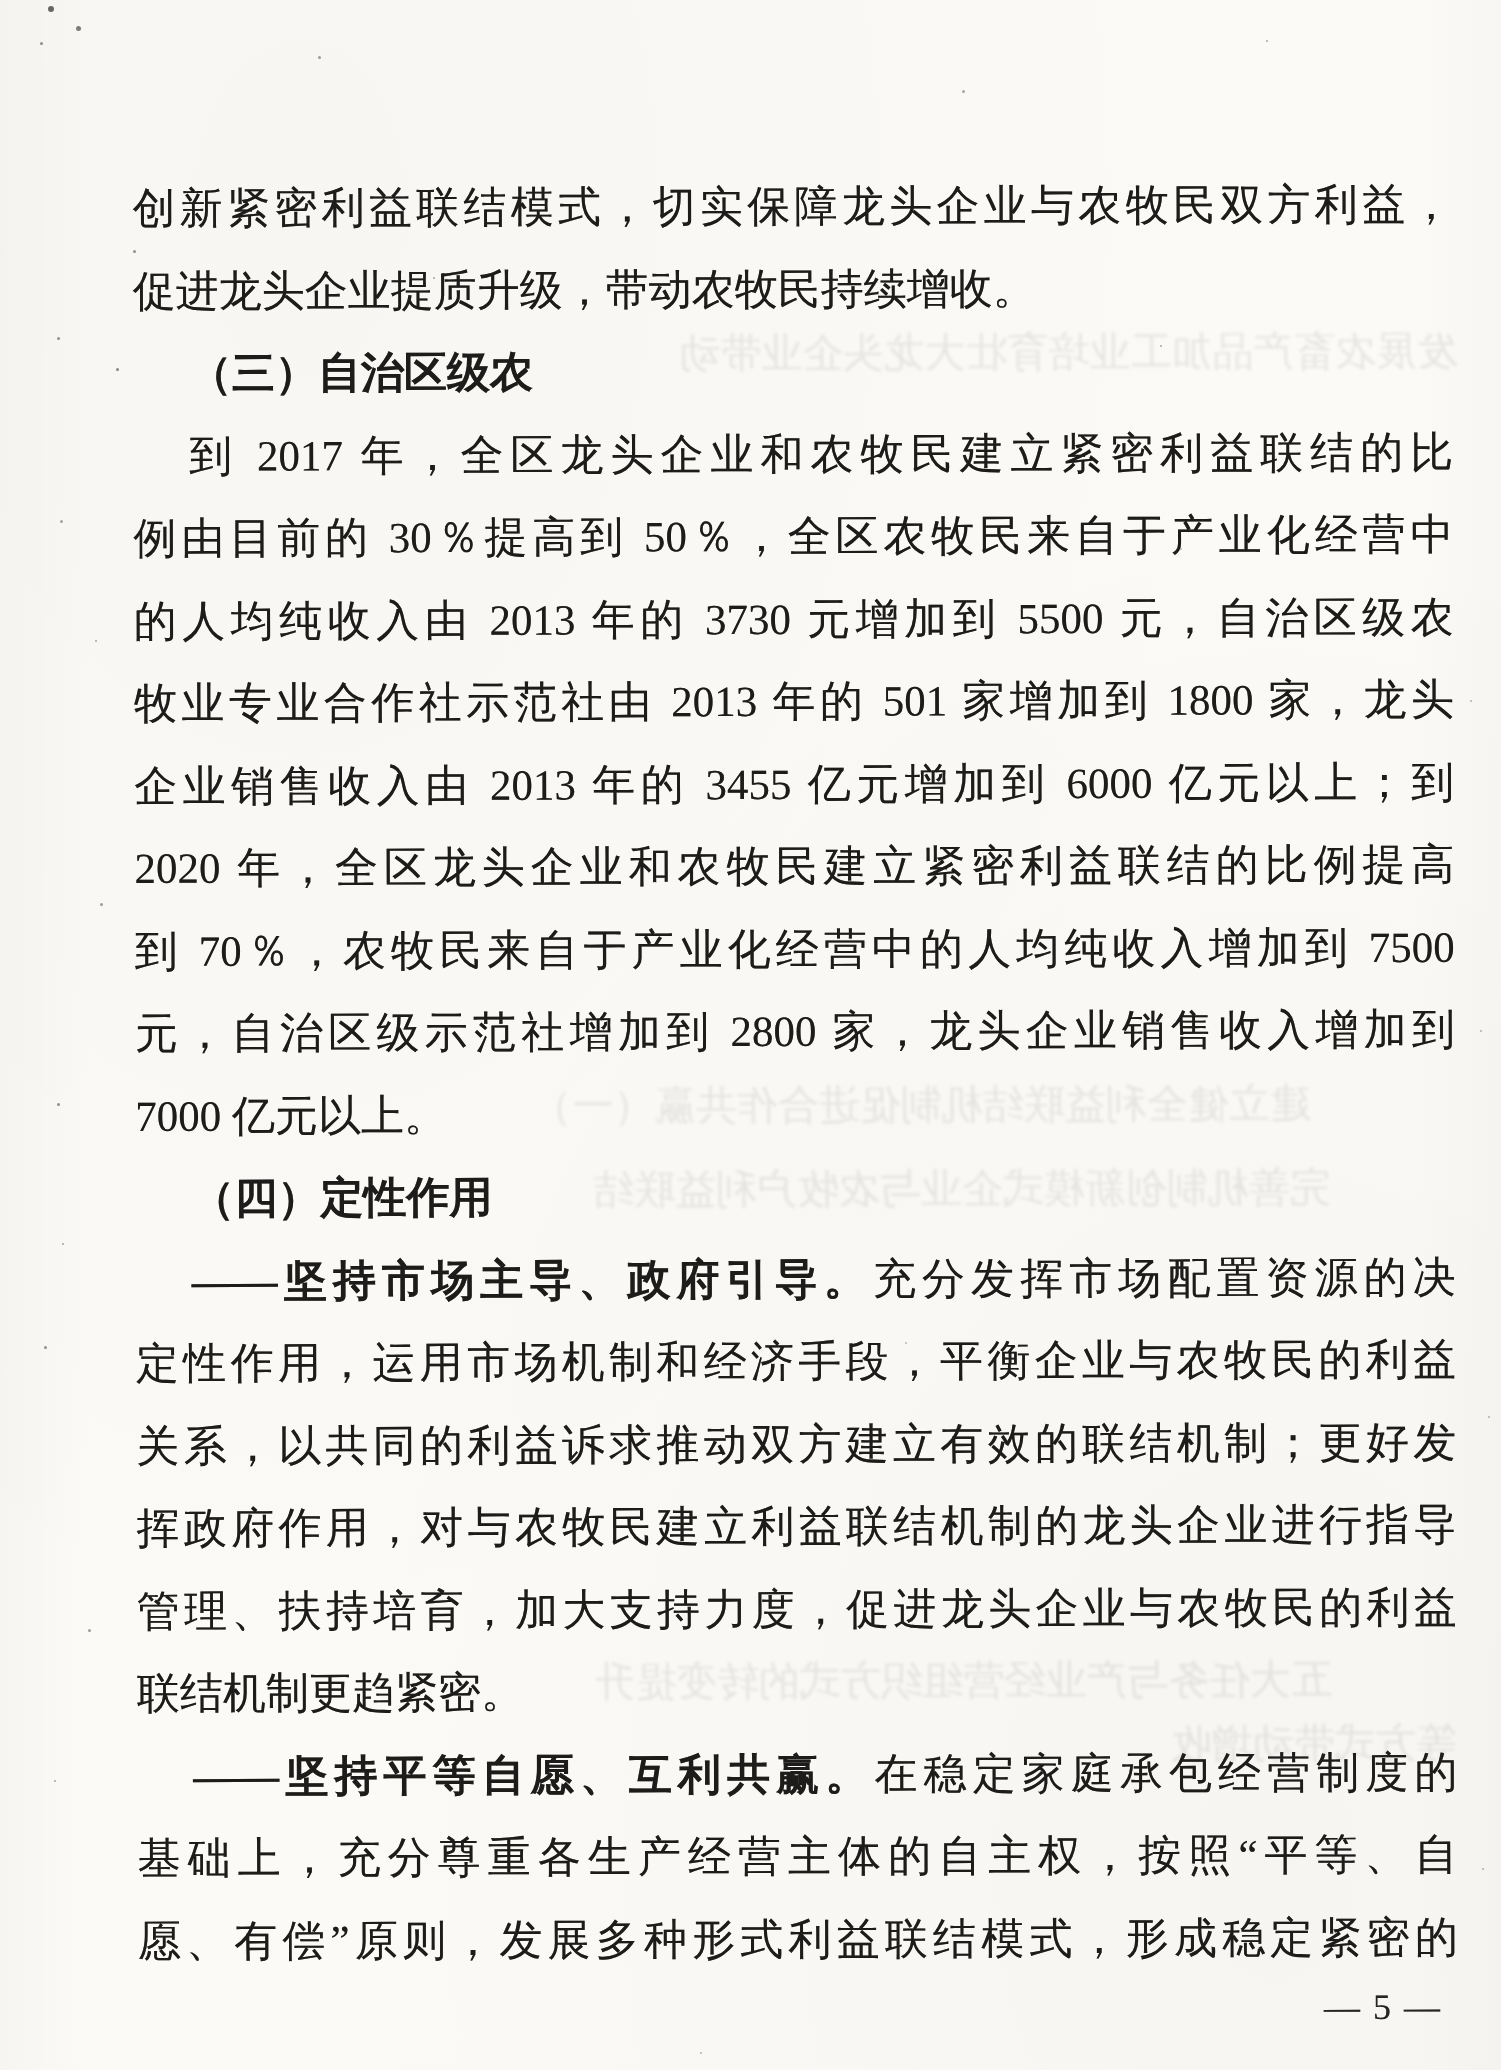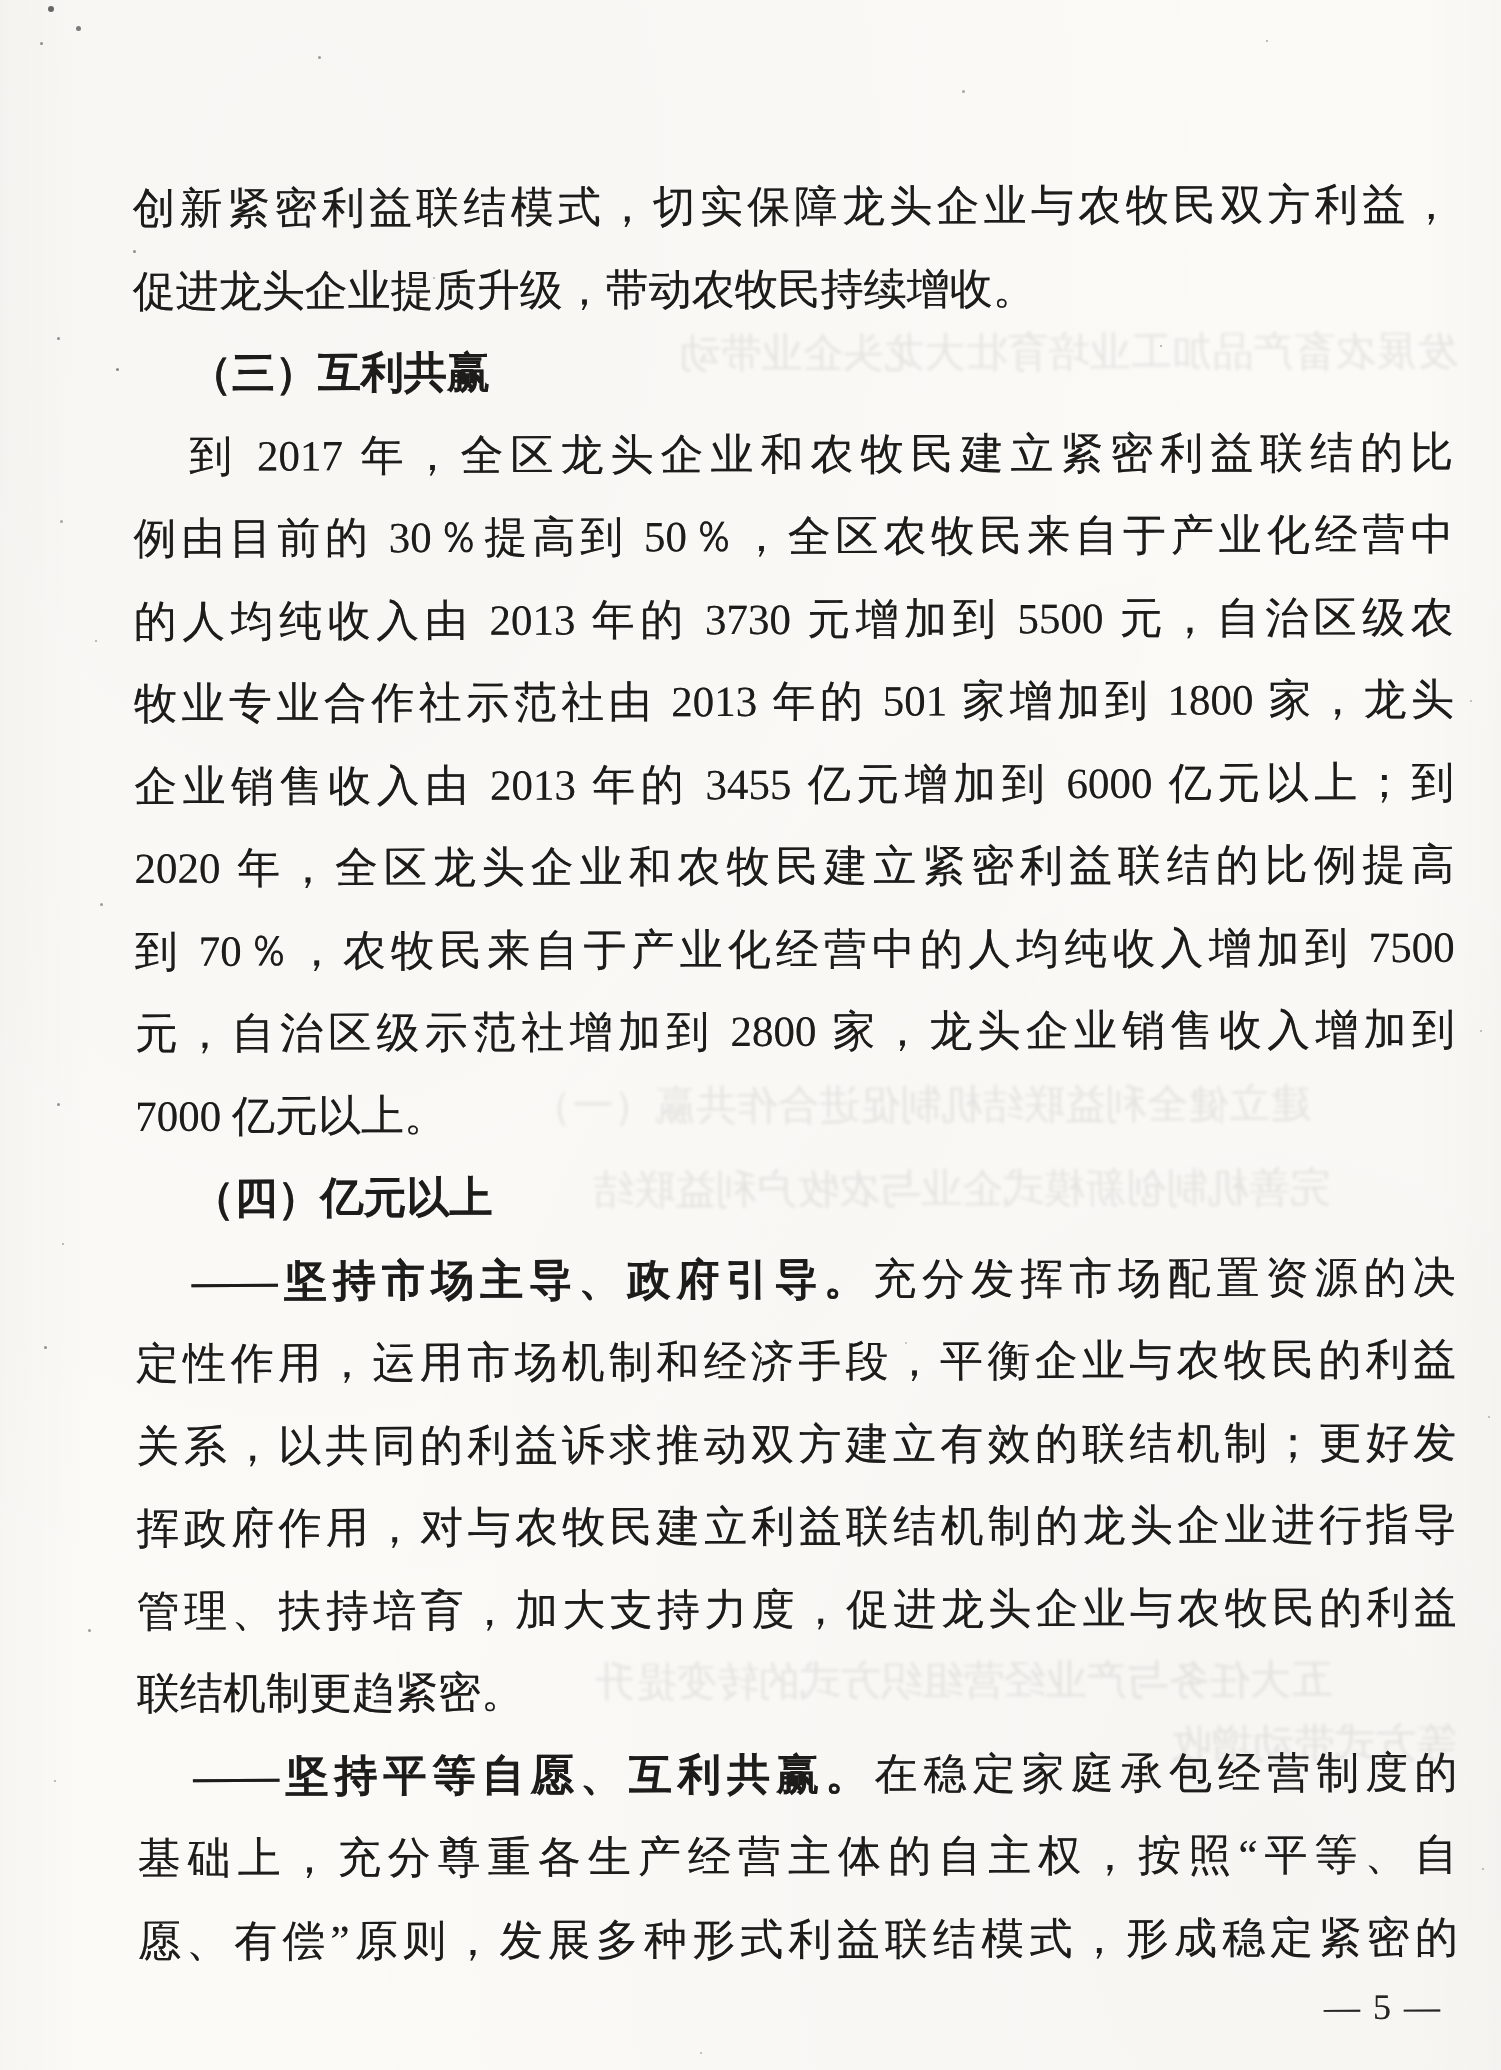--- a/index.html
+++ b/index.html
@@ -88,31 +88,31 @@
 </head>
 <body>
 
 <div class="paper-tint"></div>
 
 <div id="scan-layer">
 
   <div id="text-block">
       <div class="line just"><span class="run">创新紧密利益联结模式，切实保障龙头企业与农牧民双方利益，</span></div>
       <div class="line"><span class="run">促进龙头企业提质升级，带动农牧民持续增收。</span></div>
-      <div class="line ind"><span class="run bold">（三）互利共赢</span></div>
+      <div class="line ind"><span class="run bold">（三）自治区级农</span></div>
       <div class="line just ind"><span class="run">到 2017 年，全区龙头企业和农牧民建立紧密利益联结的比</span></div>
       <div class="line just"><span class="run">例由目前的 30％提高到 50％，全区农牧民来自于产业化经营中</span></div>
       <div class="line just"><span class="run">的人均纯收入由 2013 年的 3730 元增加到 5500 元，自治区级农</span></div>
       <div class="line just"><span class="run">牧业专业合作社示范社由 2013 年的 501 家增加到 1800 家，龙头</span></div>
       <div class="line just"><span class="run">企业销售收入由 2013 年的 3455 亿元增加到 6000 亿元以上；到</span></div>
       <div class="line just"><span class="run">2020 年，全区龙头企业和农牧民建立紧密利益联结的比例提高</span></div>
       <div class="line just"><span class="run">到 70％，农牧民来自于产业化经营中的人均纯收入增加到 7500</span></div>
       <div class="line just"><span class="run">元，自治区级示范社增加到 2800 家，龙头企业销售收入增加到</span></div>
       <div class="line"><span class="run">7000 亿元以上。</span></div>
-      <div class="line ind"><span class="run bold">（四）亿元以上</span></div>
+      <div class="line ind"><span class="run bold">（四）定性作用</span></div>
       <div class="line just ind"><span class="run bold">——坚持市场主导、政府引导。</span><span class="run">充分发挥市场配置资源的决</span></div>
       <div class="line just"><span class="run">定性作用，运用市场机制和经济手段，平衡企业与农牧民的利益</span></div>
       <div class="line just"><span class="run">关系，以共同的利益诉求推动双方建立有效的联结机制；更好发</span></div>
       <div class="line just"><span class="run">挥政府作用，对与农牧民建立利益联结机制的龙头企业进行指导</span></div>
       <div class="line just"><span class="run">管理、扶持培育，加大支持力度，促进龙头企业与农牧民的利益</span></div>
       <div class="line"><span class="run">联结机制更趋紧密。</span></div>
       <div class="line just ind"><span class="run bold">——坚持平等自愿、互利共赢。</span><span class="run">在稳定家庭承包经营制度的</span></div>
       <div class="line just"><span class="run">基础上，充分尊重各生产经营主体的自主权，按照“平等、自</span></div>
       <div class="line just"><span class="run">愿、有偿”原则，发展多种形式利益联结模式，形成稳定紧密的</span></div>
     </div>

